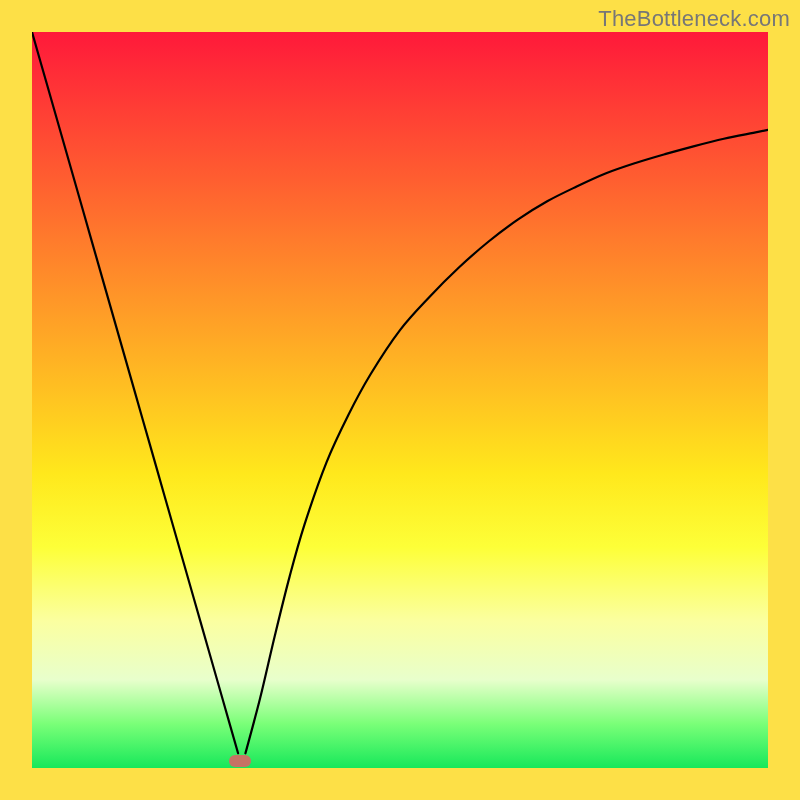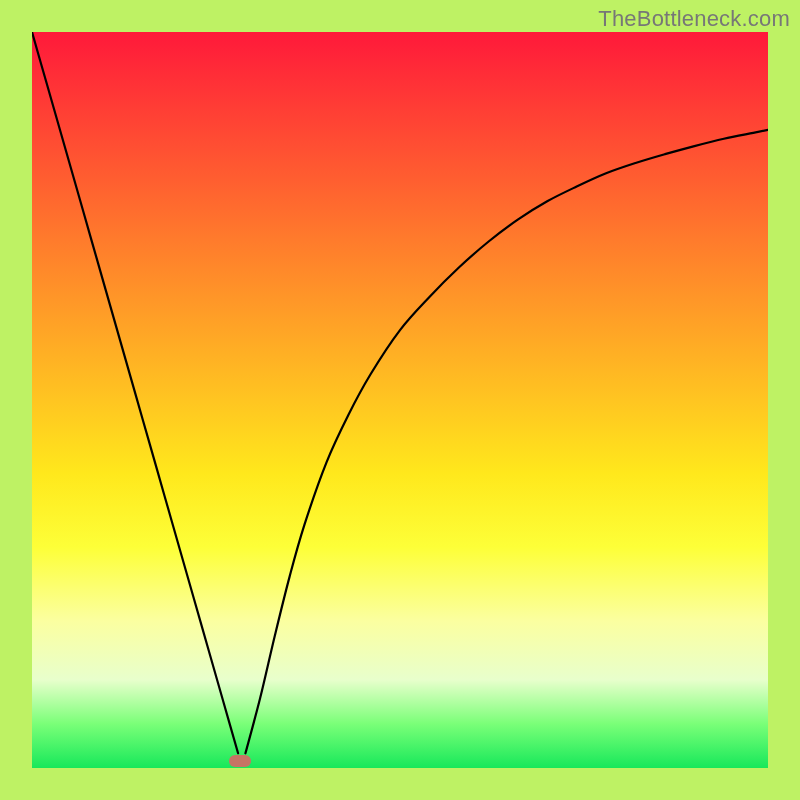--- a/index.html
+++ b/index.html
@@ -8,21 +8,21 @@
     width: 800px;
     height: 800px;
     overflow: hidden;
     font-family: Arial, Helvetica, sans-serif;
     background: #000;
   }
   .frame {
     position: relative;
     width: 800px;
     height: 800px;
-    background: #bef264;
+    background: #fde047;
   }
   .plot {
     position: absolute;
     left: 32px;
     top: 32px;
     width: 736px;
     height: 736px;
     background: linear-gradient(
       to bottom,
       #ff193a 0%,

